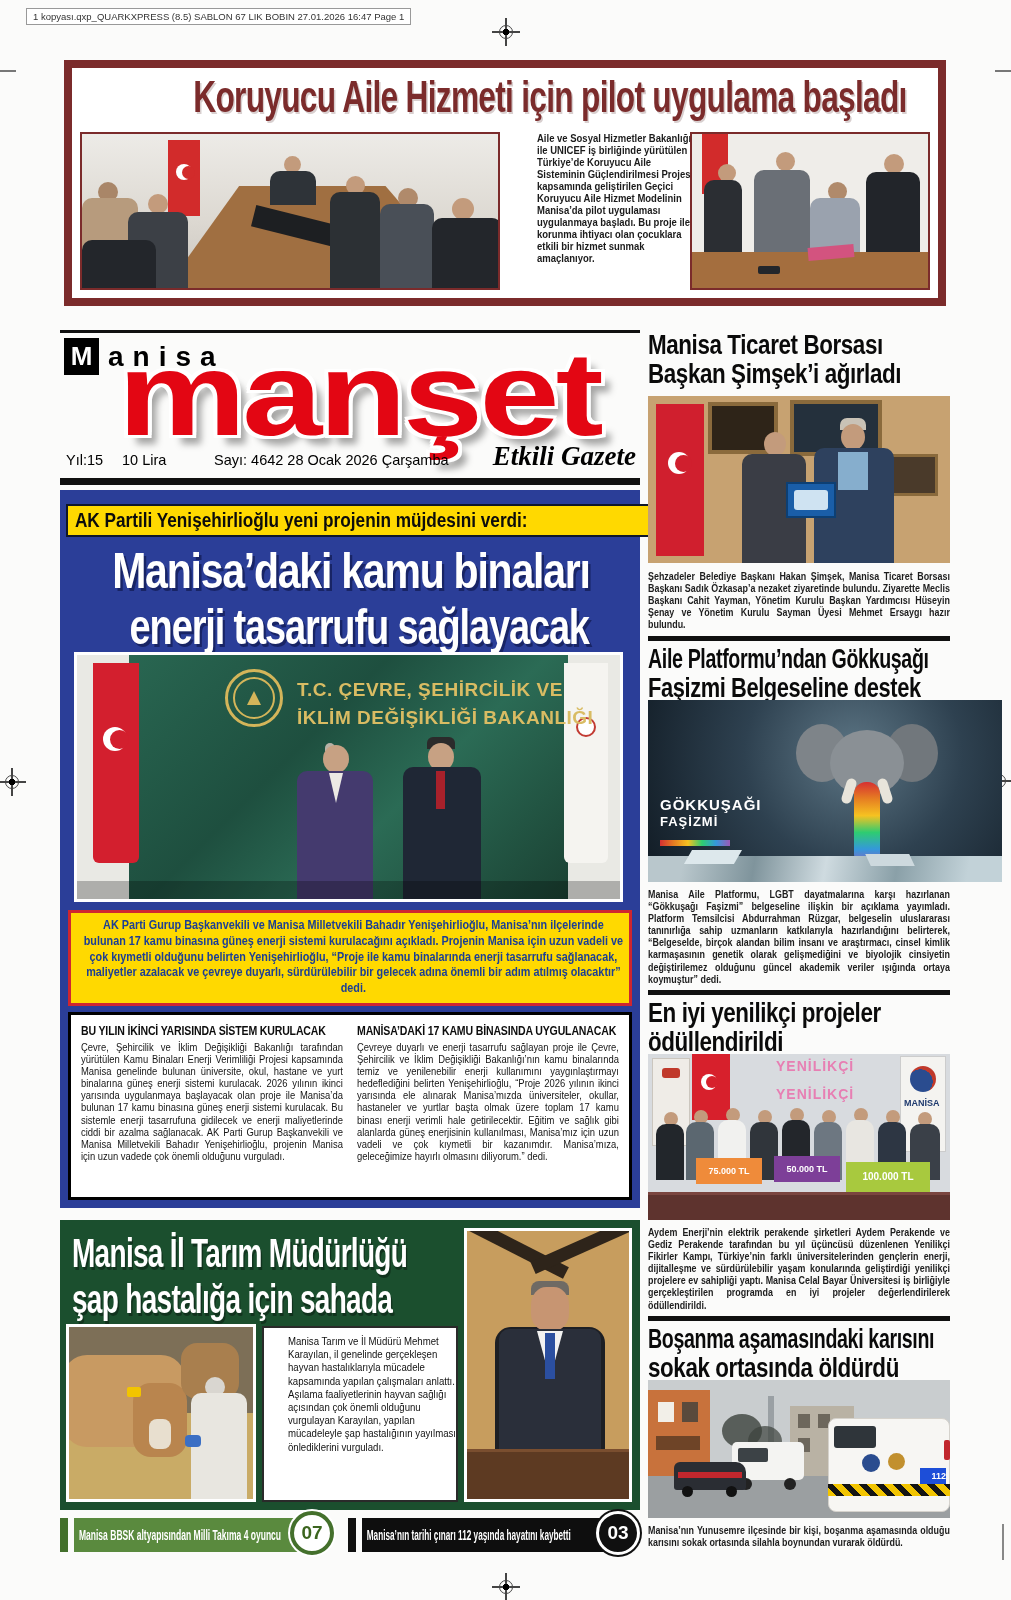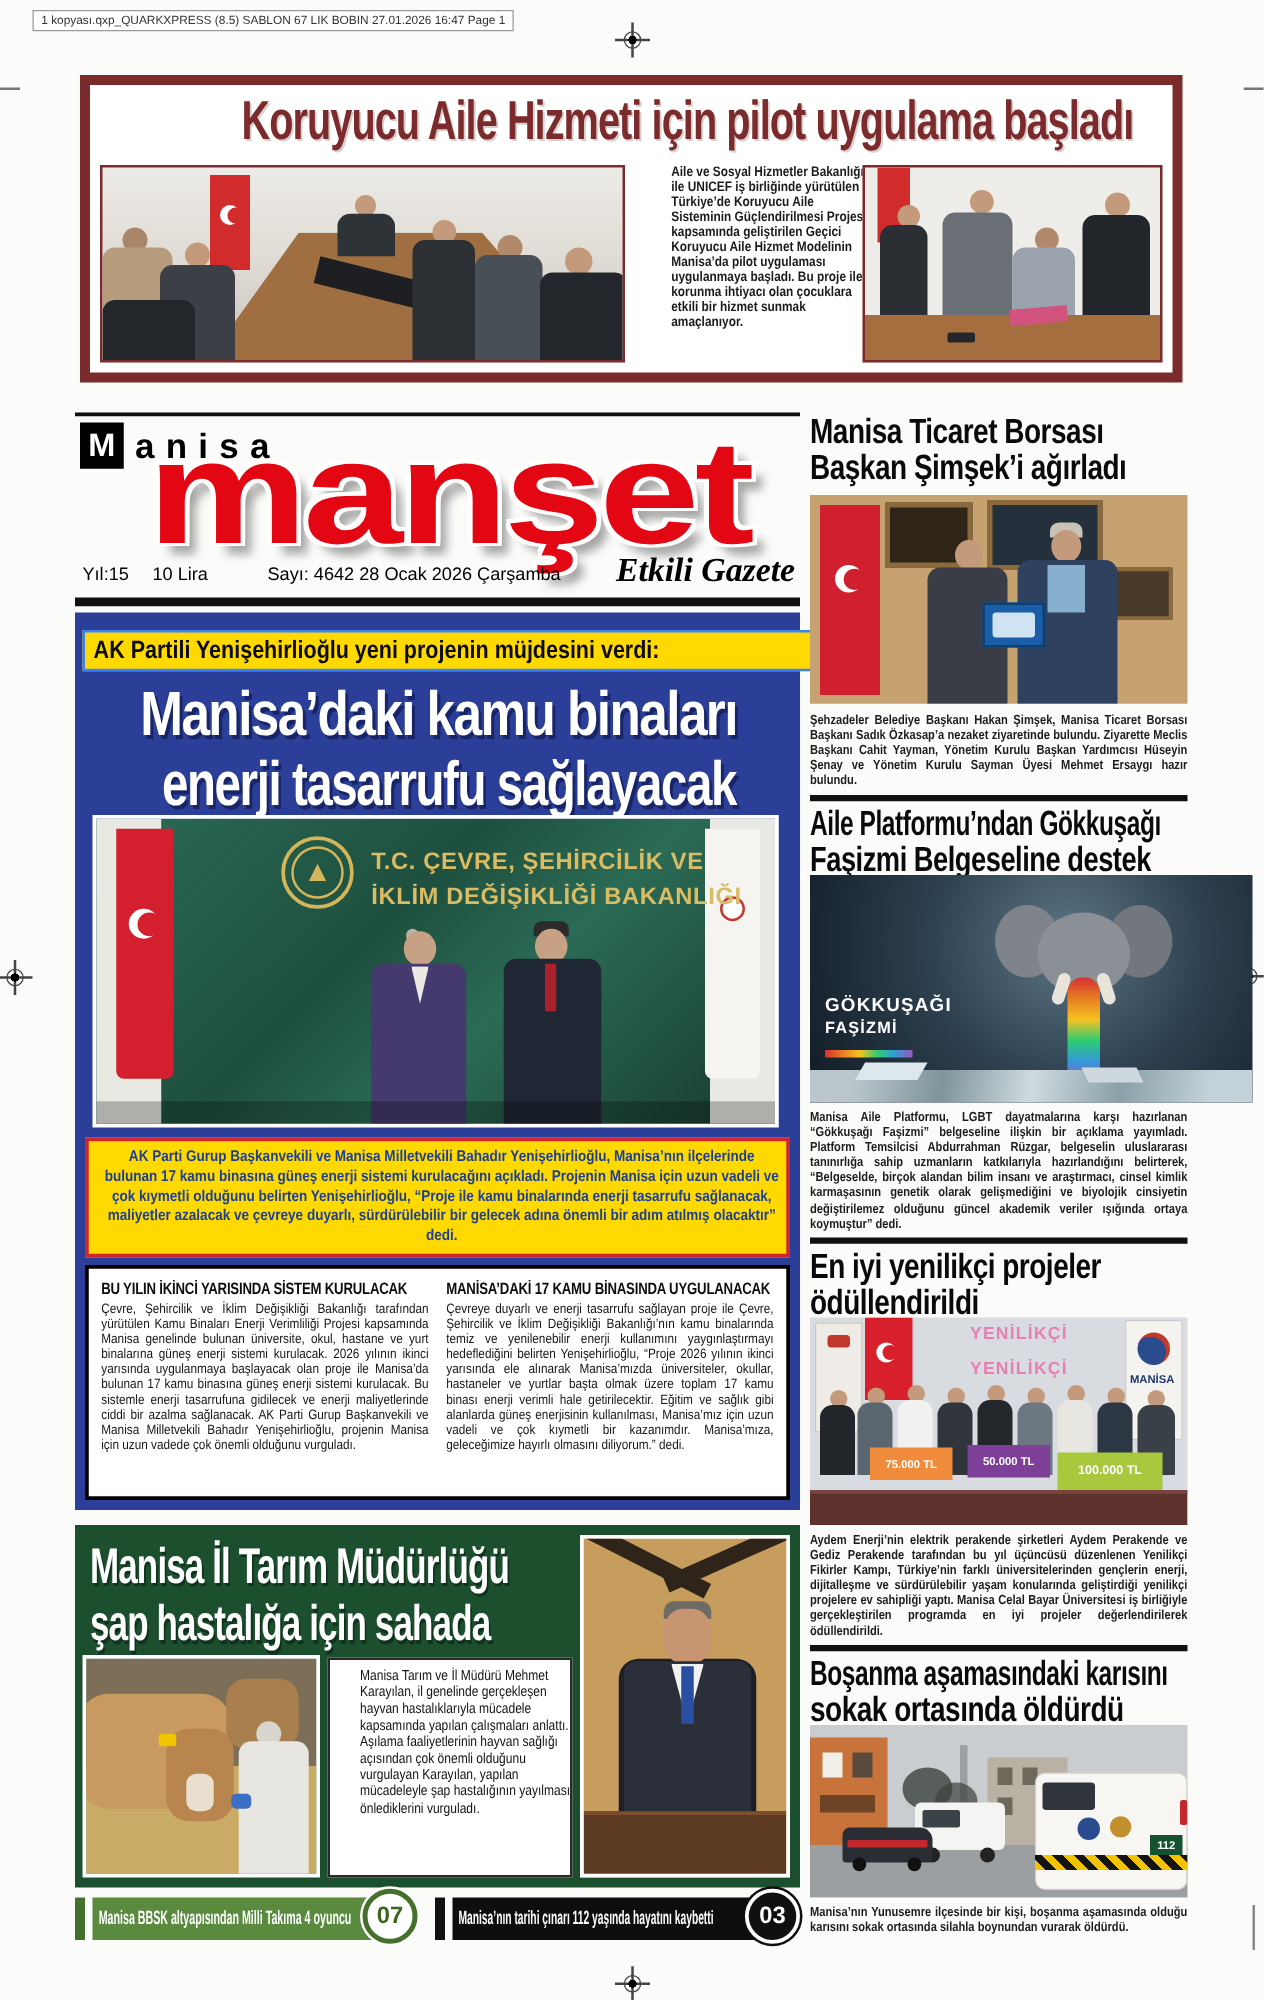--- a/index.html
+++ b/index.html
@@ -23,21 +23,21 @@
   .mh-topline{position:absolute;left:60px;top:330px;width:580px;height:3px;background:#101010}
   .mh-mbox{position:absolute;left:64px;top:338px;width:35px;height:37px;background:#000;color:#fff;font-weight:bold;font-size:26px;text-align:center;line-height:37px}
   .mh-city{position:absolute;left:108px;top:341px;font-weight:bold;font-size:28px;letter-spacing:9px;color:#000}
   .mh-title{position:absolute;left:118px;top:338px;font-weight:bold;font-size:118px;line-height:112px;letter-spacing:-3px;color:#e30613;transform:scaleX(1.22);transform-origin:left top;white-space:nowrap;
     text-shadow:-3px -3px 0 #fff,3px -3px 0 #fff,-3px 3px 0 #fff,3px 3px 0 #fff,0 -3px 0 #fff,0 3px 0 #fff,-3px 0 0 #fff,3px 0 0 #fff,7px 9px 7px rgba(0,0,0,.35)}
   .mh-info{position:absolute;top:452px;font-size:14.5px;color:#000}
   .mh-slogan{position:absolute;left:450px;top:441px;width:186px;text-align:right;font-family:"Liberation Serif",serif;font-style:italic;font-weight:bold;font-size:27px;color:#000}
   .mh-botline{position:absolute;left:60px;top:478px;width:580px;height:7px;background:#101010}
   
   .bluebox{position:absolute;left:60px;top:490px;width:580px;height:718px;background:#2b3e98}
-  .kicker{position:absolute;left:6px;top:14px;width:649px;height:33px;background:#ffd900;border:2px solid #3b82f6}
+  .kicker{position:absolute;left:6px;top:14px;width:649px;height:33px;background:#ffd900;border:2px solid #0f172a}
   .kicker span{display:inline-block;padding-left:8px;line-height:28px;font-weight:bold;font-size:20px;color:#0c0c0c;white-space:nowrap;transform:scaleX(.86);transform-origin:left center}
   .bl-hl{position:absolute;left:0;width:580px;text-align:center;font-weight:bold;color:#fff;font-size:50px;line-height:55px;letter-spacing:-1.5px;white-space:nowrap;text-shadow:3px 3px 0 rgba(10,15,60,.55)}
   .yellowcap{position:absolute;left:8px;top:420px;width:564px;height:96px;background:#ffd900;border:3px solid #cf2630;overflow:hidden}
   .yellowcap .inner{position:absolute;left:10px;top:5px;width:624px;transform:scaleX(.873);transform-origin:left top;text-align:center;font-weight:bold;font-size:12.4px;line-height:15.8px;color:#1c3f94}
   .whitearea{position:absolute;left:8px;top:522px;width:564px;height:188px;background:#fff;border:3px solid #000;padding:8px 10px;display:flex;gap:14px}
   .wcol{width:262px;overflow:visible}
   .wcol .hdr{white-space:nowrap;font-weight:bold;font-size:13.2px;letter-spacing:-.2px;color:#0d0d0d;transform:scaleX(.8);transform-origin:left top}
   .wcol .bod{width:300px;transform:scaleX(.873);transform-origin:left top;font-size:10.8px;line-height:12.1px;text-align:justify;color:#151515;margin-top:3px}
   
   .greenbox{position:absolute;left:60px;top:1220px;width:580px;height:290px;background:#1b4f2e}
@@ -320,21 +320,21 @@
     <div class="sh" style="left:26px;top:82px;width:72px;height:28px;background:#2a2d33;border-radius:6px 10px 3px 3px"></div>
     <div class="sh" style="left:30px;top:92px;width:64px;height:6px;background:#c1272d"></div>
     <div class="sh" style="left:34px;top:106px;width:11px;height:11px;border-radius:50%;background:#111"></div>
     <div class="sh" style="left:78px;top:106px;width:11px;height:11px;border-radius:50%;background:#111"></div>
     <div class="sh" style="left:180px;top:38px;width:122px;height:94px;background:#f7f6f3;border-radius:8px;border:1px solid #d5d2cc"></div>
     <div class="sh" style="left:186px;top:46px;width:42px;height:22px;background:#2f353a;border-radius:3px"></div>
     <div class="sh" style="left:214px;top:74px;width:18px;height:18px;border-radius:50%;background:#2a4c8f"></div>
     <div class="sh" style="left:240px;top:73px;width:17px;height:17px;border-radius:50%;background:#c2902e"></div>
     <div class="sh" style="left:180px;top:104px;width:122px;height:12px;background:repeating-lin
 ear-gradient(45deg,#f2c400 0 6px,#141414 6px 12px);background:repeating-linear-gradient(45deg,#f2c400 0 6px,#141414 6px 12px)"></div>
-    <div class="sh" style="left:272px;top:88px;width:26px;height:16px;background:#14532d;color:#fff;font-weight:bold;font-size:9px;text-align:center;line-height:16px">112</div>
+    <div class="sh" style="left:272px;top:88px;width:26px;height:16px;background:#1d4ed8;color:#fff;font-weight:bold;font-size:9px;text-align:right;line-height:16px">112</div>
     <div class="sh" style="left:296px;top:60px;width:6px;height:20px;background:#c1272d;border-radius:2px"></div>
   </div>
   <div class="cap" style="top:1524px">Manisa’nın Yunusemre ilçesinde bir kişi, boşanma aşamasında olduğu karısını sokak ortasında silahla boynundan vurarak öldürdü.</div>
 
   <footer>
     <div class="vbar" style="left:60px;background:#44702c"></div>
     <div class="stripbar" style="left:74px;width:226px;background:#5a8a3e">
       <span style="transform:scaleX(.55)">Manisa BBSK altyapısından Milli Takıma 4 oyuncu</span>
     </div>
     <div class="pagecircle" style="left:290px;background:#fff;border:4px solid #44702c;color:#3c651f;line-height:36px;box-shadow:0 0 0 2px #fff">07</div>

